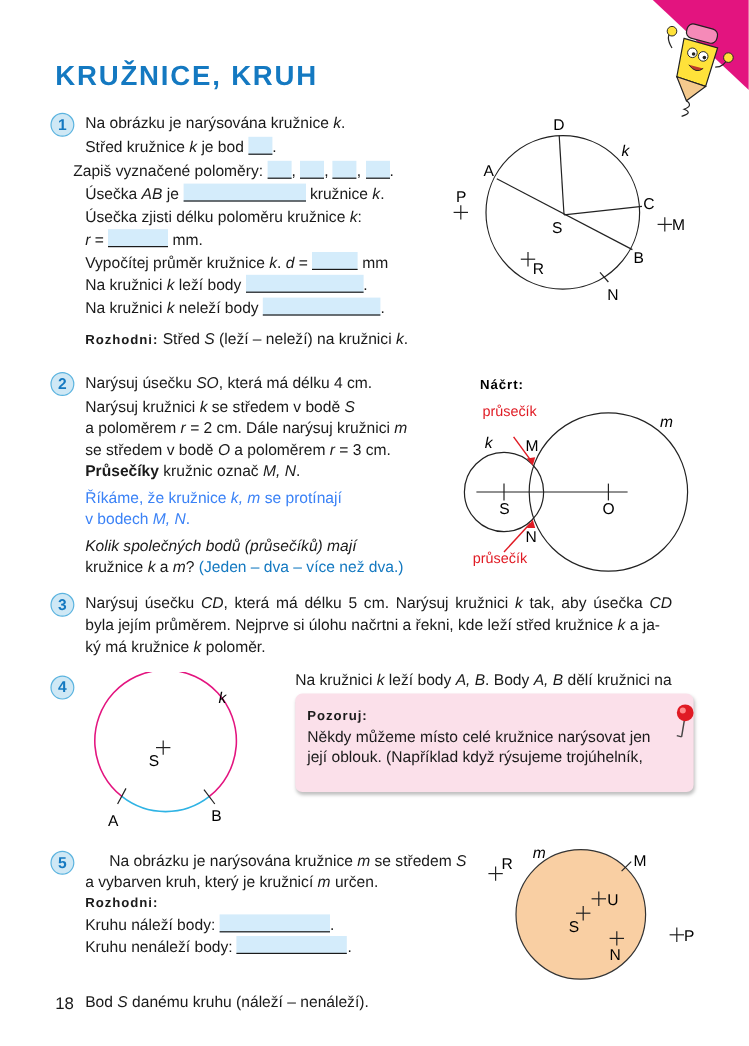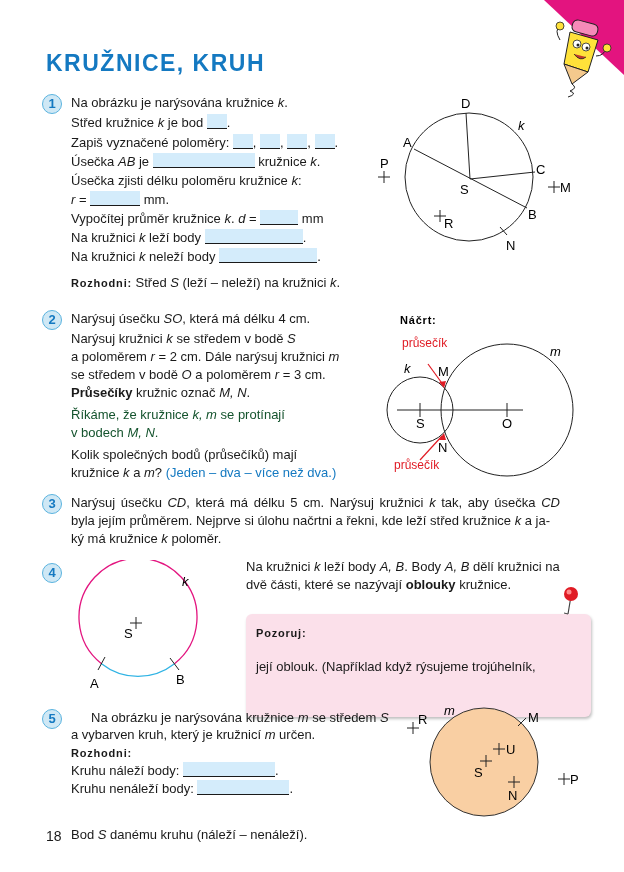--- a/index.html
+++ b/index.html
@@ -7,24 +7,24 @@
          font-family: "Liberation Sans", sans-serif; color: #1a1a1a; font-size: 13px; }
   .abs { position: absolute; }
   .title { left: 46px; top: 50px; font-size: 23px; font-weight: bold; color: #1479c1; letter-spacing: 1.5px; }
   .num { width: 18px; height: 18px; border-radius: 50%; background: #cfe8f5; border: 1.5px solid #5ab3df;
          color: #1479c1; font-weight: bold; font-size: 13px; text-align: center; line-height: 18px; }
   .line { position: absolute; white-space: nowrap; line-height: 18px; }
   .blank { display: inline-block; background: #d4ecfb; border-bottom: 1px solid #1a1a1a; height: 14px; vertical-align: -2px; }
   .it { font-style: italic; }
   .b { font-weight: bold; }
   .small-bold { font-weight: bold; font-size: 11px; letter-spacing: 0.8px; }
-  .pink { color: #14532d; text-align: right; }
+  .pink { color: #3b82f6; text-align: right; }
   .blue { color: #1479c1; }
-  .note { left: 246px; top: 614px; width: 332px; height: 103px; background: #fbe0ea; border-radius: 6px;
-          box-shadow: 1px 2px 3px rgba(0,0,0,0.25); padding-left: 13px; }
+  .note { left: 246px; top: 578px; width: 332px; height: 82px; background: #fbe0ea; border-radius: 6px;
+          box-shadow: 1px 2px 3px rgba(0,0,0,0.25); }
   svg text { font-family: "Liberation Sans", sans-serif; }
   .page-num { left: 46px; top: 828px; font-size: 14px; }
 </style>
 </head>
 <body>
 
 <svg class="abs" style="left:530px;top:0;" width="94" height="110">
   <polygon points="14,0 94,0 94,75" fill="#e3147f"></polygon>
   <g>
     <rect x="42" y="22" width="26" height="12" rx="5" fill="#f58ab8" stroke="#222" stroke-width="1" transform="rotate(15 55 28)"></rect>
@@ -42,21 +42,21 @@
     <path d="M42,84 q6,4 -2,7 q8,3 -2,6" fill="none" stroke="#222" stroke-width="1"></path>
   </g>
 </svg>
 
 <div class="abs title">KRUŽNICE, KRUH</div>
 
 <div class="abs num" style="left:42px;top:94px;">1</div>
 <div>
   <div class="line" style="left:71px;top:94px;"><span>Na obrázku je narýsována kružnice </span><span class="it">k</span><span>.</span></div>
   <div class="line" style="left:71px;top:114px;"><span>Střed kružnice </span><span class="it">k</span><span> je bod </span><span class="blank" style="width:20px;"></span><span>.</span></div>
-  <div class="line" style="left:71px;top:134px;text-align:right;"><span>Zapiš vyznačené poloměry: </span><span class="blank" style="width:20px;"></span><span>,</span> <span class="blank" style="width:20px;"></span><span>,</span> <span class="blank" style="width:20px;"></span><span>,</span> <span class="blank" style="width:20px;"></span><span>.</span></div>
+  <div class="line" style="left:61px;top:134px;text-align:right;"><span>Zapiš vyznačené poloměry: </span><span class="blank" style="width:20px;"></span><span>,</span> <span class="blank" style="width:20px;"></span><span>,</span> <span class="blank" style="width:20px;"></span><span>,</span> <span class="blank" style="width:20px;"></span><span>.</span></div>
   <div class="line" style="left:71px;top:153px;"><span>Úsečka </span><span class="it">AB</span><span> je </span><span class="blank" style="width:102px;"></span><span> kružnice </span><span class="it">k</span><span>.</span></div>
   <div class="line" style="left:71px;top:172px;"><span>Úsečka zjisti délku poloměru kružnice </span><span class="it">k</span><span>:</span></div>
   <div class="line" style="left:71px;top:191px;"><span class="it">r</span><span> = </span><span class="blank" style="width:50px;"></span><span> mm.</span></div>
   <div class="line" style="left:71px;top:210px;"><span>Vypočítej průměr kružnice </span><span class="it">k</span><span>.  </span><span class="it">d</span><span> = </span><span class="blank" style="width:38px;"></span><span> mm</span></div>
   <div class="line" style="left:71px;top:229px;"><span>Na kružnici </span><span class="it">k</span><span> leží body </span><span class="blank" style="width:98px;"></span><span>.</span></div>
   <div class="line" style="left:71px;top:248px;"><span>Na kružnici </span><span class="it">k</span><span> neleží body </span><span class="blank" style="width:98px;"></span><span>.</span></div>
   <div class="line" style="left:71px;top:274px;"><span class="small-bold">Rozhodni:</span><span> Střed </span><span class="it">S</span><span> (leží – neleží) na kružnici </span><span class="it">k</span><span>.</span></div>
 </div>
 
 <svg class="abs" style="left:370px;top:90px;" width="230" height="170">
@@ -87,21 +87,21 @@
 
 <div class="abs num" style="left:42px;top:310px;">2</div>
 <div>
   <div class="line" style="left:71px;top:310px;"><span>Narýsuj úsečku </span><span class="it">SO</span><span>, která má délku 4 cm.</span></div>
   <div class="line" style="left:71px;top:330px;"><span>Narýsuj kružnici </span><span class="it">k</span><span> se středem v bodě </span><span class="it">S</span></div>
   <div class="line" style="left:71px;top:348px;"><span>a poloměrem </span><span class="it">r</span><span> = 2 cm. Dále narýsuj kružnici </span><span class="it">m</span></div>
   <div class="line" style="left:71px;top:366px;"><span>se středem v bodě </span><span class="it">O</span><span> a poloměrem </span><span class="it">r</span><span> = 3 cm.</span></div>
   <div class="line" style="left:71px;top:384px;"><span class="b">Průsečíky</span><span> kružnic označ </span><span class="it">M, N</span><span>.</span></div>
   <div class="line pink" style="left:71px;top:406px;"><span>Říkáme, že kružnice </span><span class="it">k, m</span><span> se protínají</span></div>
   <div class="line pink" style="left:71px;top:424px;"><span>v bodech </span><span class="it">M, N</span><span>.</span></div>
-  <div class="line" style="left:71px;top:446px;"><span>Kolik společných bodů (průsečíků) mají</span></div>
+  <div class="line" style="left:71px;top:446px;font-style:italic;"><span>Kolik společných bodů (průsečíků) mají</span></div>
   <div class="line" style="left:71px;top:464px;"><span>kružnice </span><span class="it">k</span><span> a </span><span class="it">m</span><span>? </span><span class="blue">(Jeden – dva – více než dva.)</span></div>
 </div>
 
 <svg class="abs" style="left:380px;top:310px;" width="200" height="170">
   <text x="20" y="14" font-size="11" font-weight="bold" letter-spacing="0.8">Náčrt:</text>
   <circle cx="40" cy="100" r="33" fill="none" stroke="#222" stroke-width="1"></circle>
   <circle cx="127" cy="100" r="66" fill="none" stroke="#222" stroke-width="1"></circle>
   <line x1="17" y1="100" x2="143" y2="100" stroke="#222" stroke-width="1"></line>
   <line x1="40" y1="93" x2="40" y2="107" stroke="#222" stroke-width="1"></line>
   <line x1="127" y1="93" x2="127" y2="107" stroke="#222" stroke-width="1"></line>
@@ -140,20 +140,21 @@
   <text x="116" y="124" font-size="13">B</text>
 </svg>
 
 <div>
   <div class="line" style="left:246px;top:558px;"><span>Na kružnici </span><span class="it">k</span><span> leží body </span><span class="it">A, B</span><span>. Body </span><span class="it">A, B</span><span> dělí kružnici na</span></div>
   <div class="line" style="left:246px;top:576px;"><span>dvě části, které se nazývají </span><span class="b">oblouky</span><span> kružnice.</span></div>
 </div>
 
 <div class="abs note">
   <div class="line small-bold" style="left:10px;top:10px;">Pozoruj:</div>
+  <div class="line" style="left:10px;top:27px;">Někdy můžeme místo celé kružnice narýsovat jen</div>
   <div class="line" style="left:10px;top:44px;">její oblouk. (Například když rýsujeme trojúhelník,</div>
 </div>
 <svg class="abs" style="left:558px;top:584px;" width="30" height="36">
   <line x1="13" y1="12" x2="10" y2="30" stroke="#444" stroke-width="1.2"></line>
   <line x1="10" y1="30" x2="6" y2="29" stroke="#444" stroke-width="1"></line>
   <circle cx="13" cy="10" r="7" fill="#e01b24"></circle>
   <circle cx="11" cy="8" r="2.5" fill="#ff8a8a"></circle>
 </svg>
 
 <div class="abs num" style="left:42px;top:709px;">5</div>

